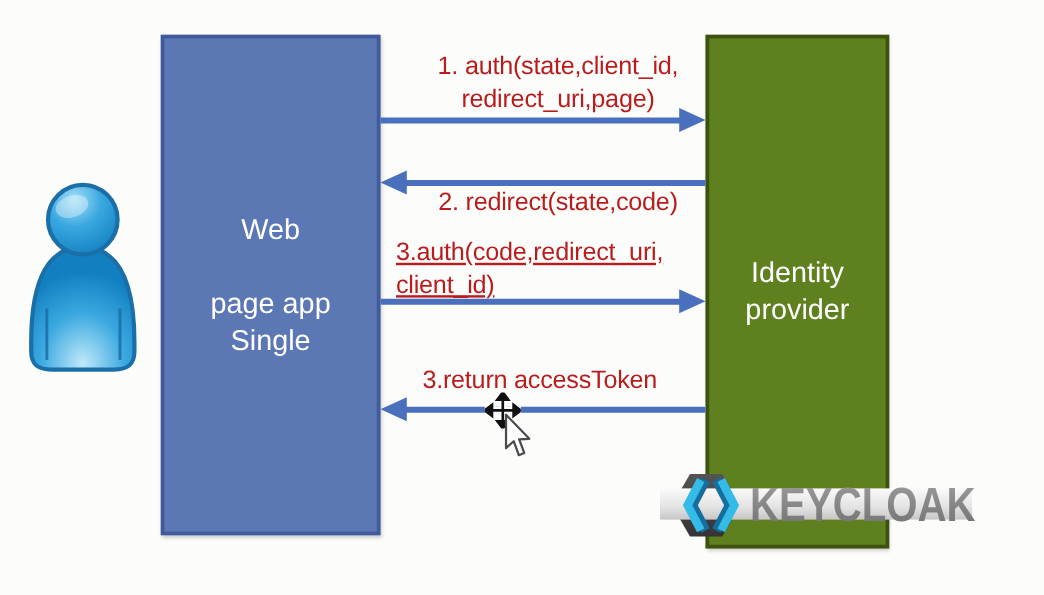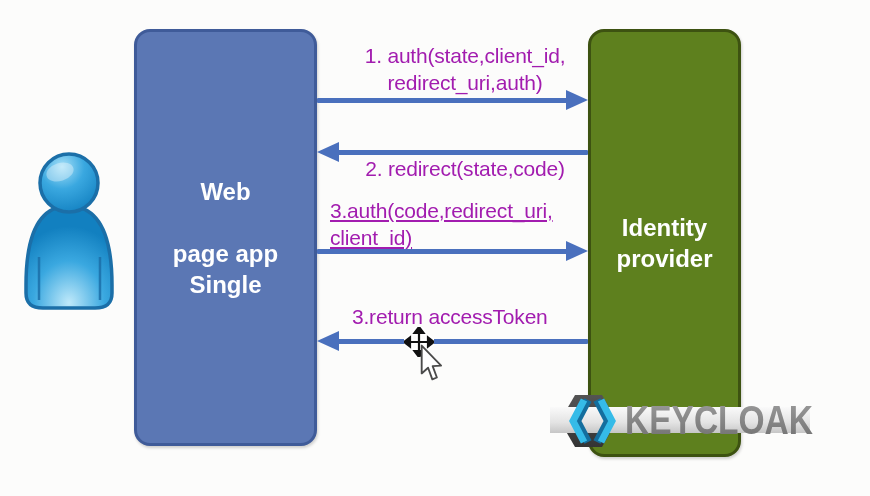--- a/index.html
+++ b/index.html
@@ -3,23 +3,23 @@
 <meta charset="utf-8">
 <style>
   html,body{margin:0;padding:0;background:#ffffff;}
   .stage{
     position:relative;width:870px;height:496px;overflow:hidden;
     background:#fcfcfb;
     font-family:"Liberation Sans", sans-serif;
   }
   
   .node{
-    position:absolute;border-radius:16px;box-sizing:border-box;
+    position:absolute;border-radius:0;box-sizing:border-box;
     display:flex;flex-direction:column;align-items:center;justify-content:center;
-    color:#ffffff;font-weight:bold;font-size:24px;line-height:31px;text-align:center;
+    color:#ffffff;font-weight:normal;font-size:24px;line-height:31px;text-align:center;
   }
   .node-browser{
     left:134px;top:29px;width:183px;height:417px;
     background:#5b77b4;border:3px solid #3f5b99;
     box-shadow:1px 2px 3px rgba(0,0,0,0.18);
   }
   .node-idp{
     left:588px;top:29px;width:153px;height:428px;
     background:#5e801e;border:3px solid #3d5211;
     box-shadow:1px 2px 3px rgba(0,0,0,0.18);
@@ -30,21 +30,21 @@
   .head-right{
     position:absolute;width:0;height:0;
     border-left:22px solid #4a70bd;border-top:10px solid transparent;border-bottom:10px solid transparent;
   }
   .head-left{
     position:absolute;width:0;height:0;
     border-right:22px solid #4a70bd;border-top:10px solid transparent;border-bottom:10px solid transparent;
   }
   
   .msg-label{
-    position:absolute;color:#a21caf;font-size:21px;line-height:27px;
+    position:absolute;color:#b91c1c;font-size:21px;line-height:27px;
     letter-spacing:-0.2px;white-space:nowrap;
   }
   .msg-center{text-align:center;}
   
   .cursor{position:absolute;}
 </style>
 </head>
 <body>
 
 <div class="stage">
@@ -79,21 +79,21 @@
     <div>Single</div>
   </div>
 
   <div class="node node-idp">
     <div>Identity</div>
     <div>provider</div>
   </div>
 
   <div class="msg-label msg-center" style="left:340px;top:42px;width:250px;">
     <div>1. auth(state,client_id,</div>
-    <div>redirect_uri,auth)</div>
+    <div>redirect_uri,page)</div>
   </div>
   <div class="msg-line" style="left:317px;top:98px;width:252px;"></div>
   <div class="head-right" style="left:566px;top:90px;"></div>
 
   <div class="msg-label msg-center" style="left:340px;top:115px;width:250px;margin-top:40px;">
     <div>2. redirect(state,code)</div>
   </div>
   <div class="msg-line" style="left:336px;top:150px;width:252px;"></div>
   <div class="head-left" style="left:317px;top:142px;"></div>
 

